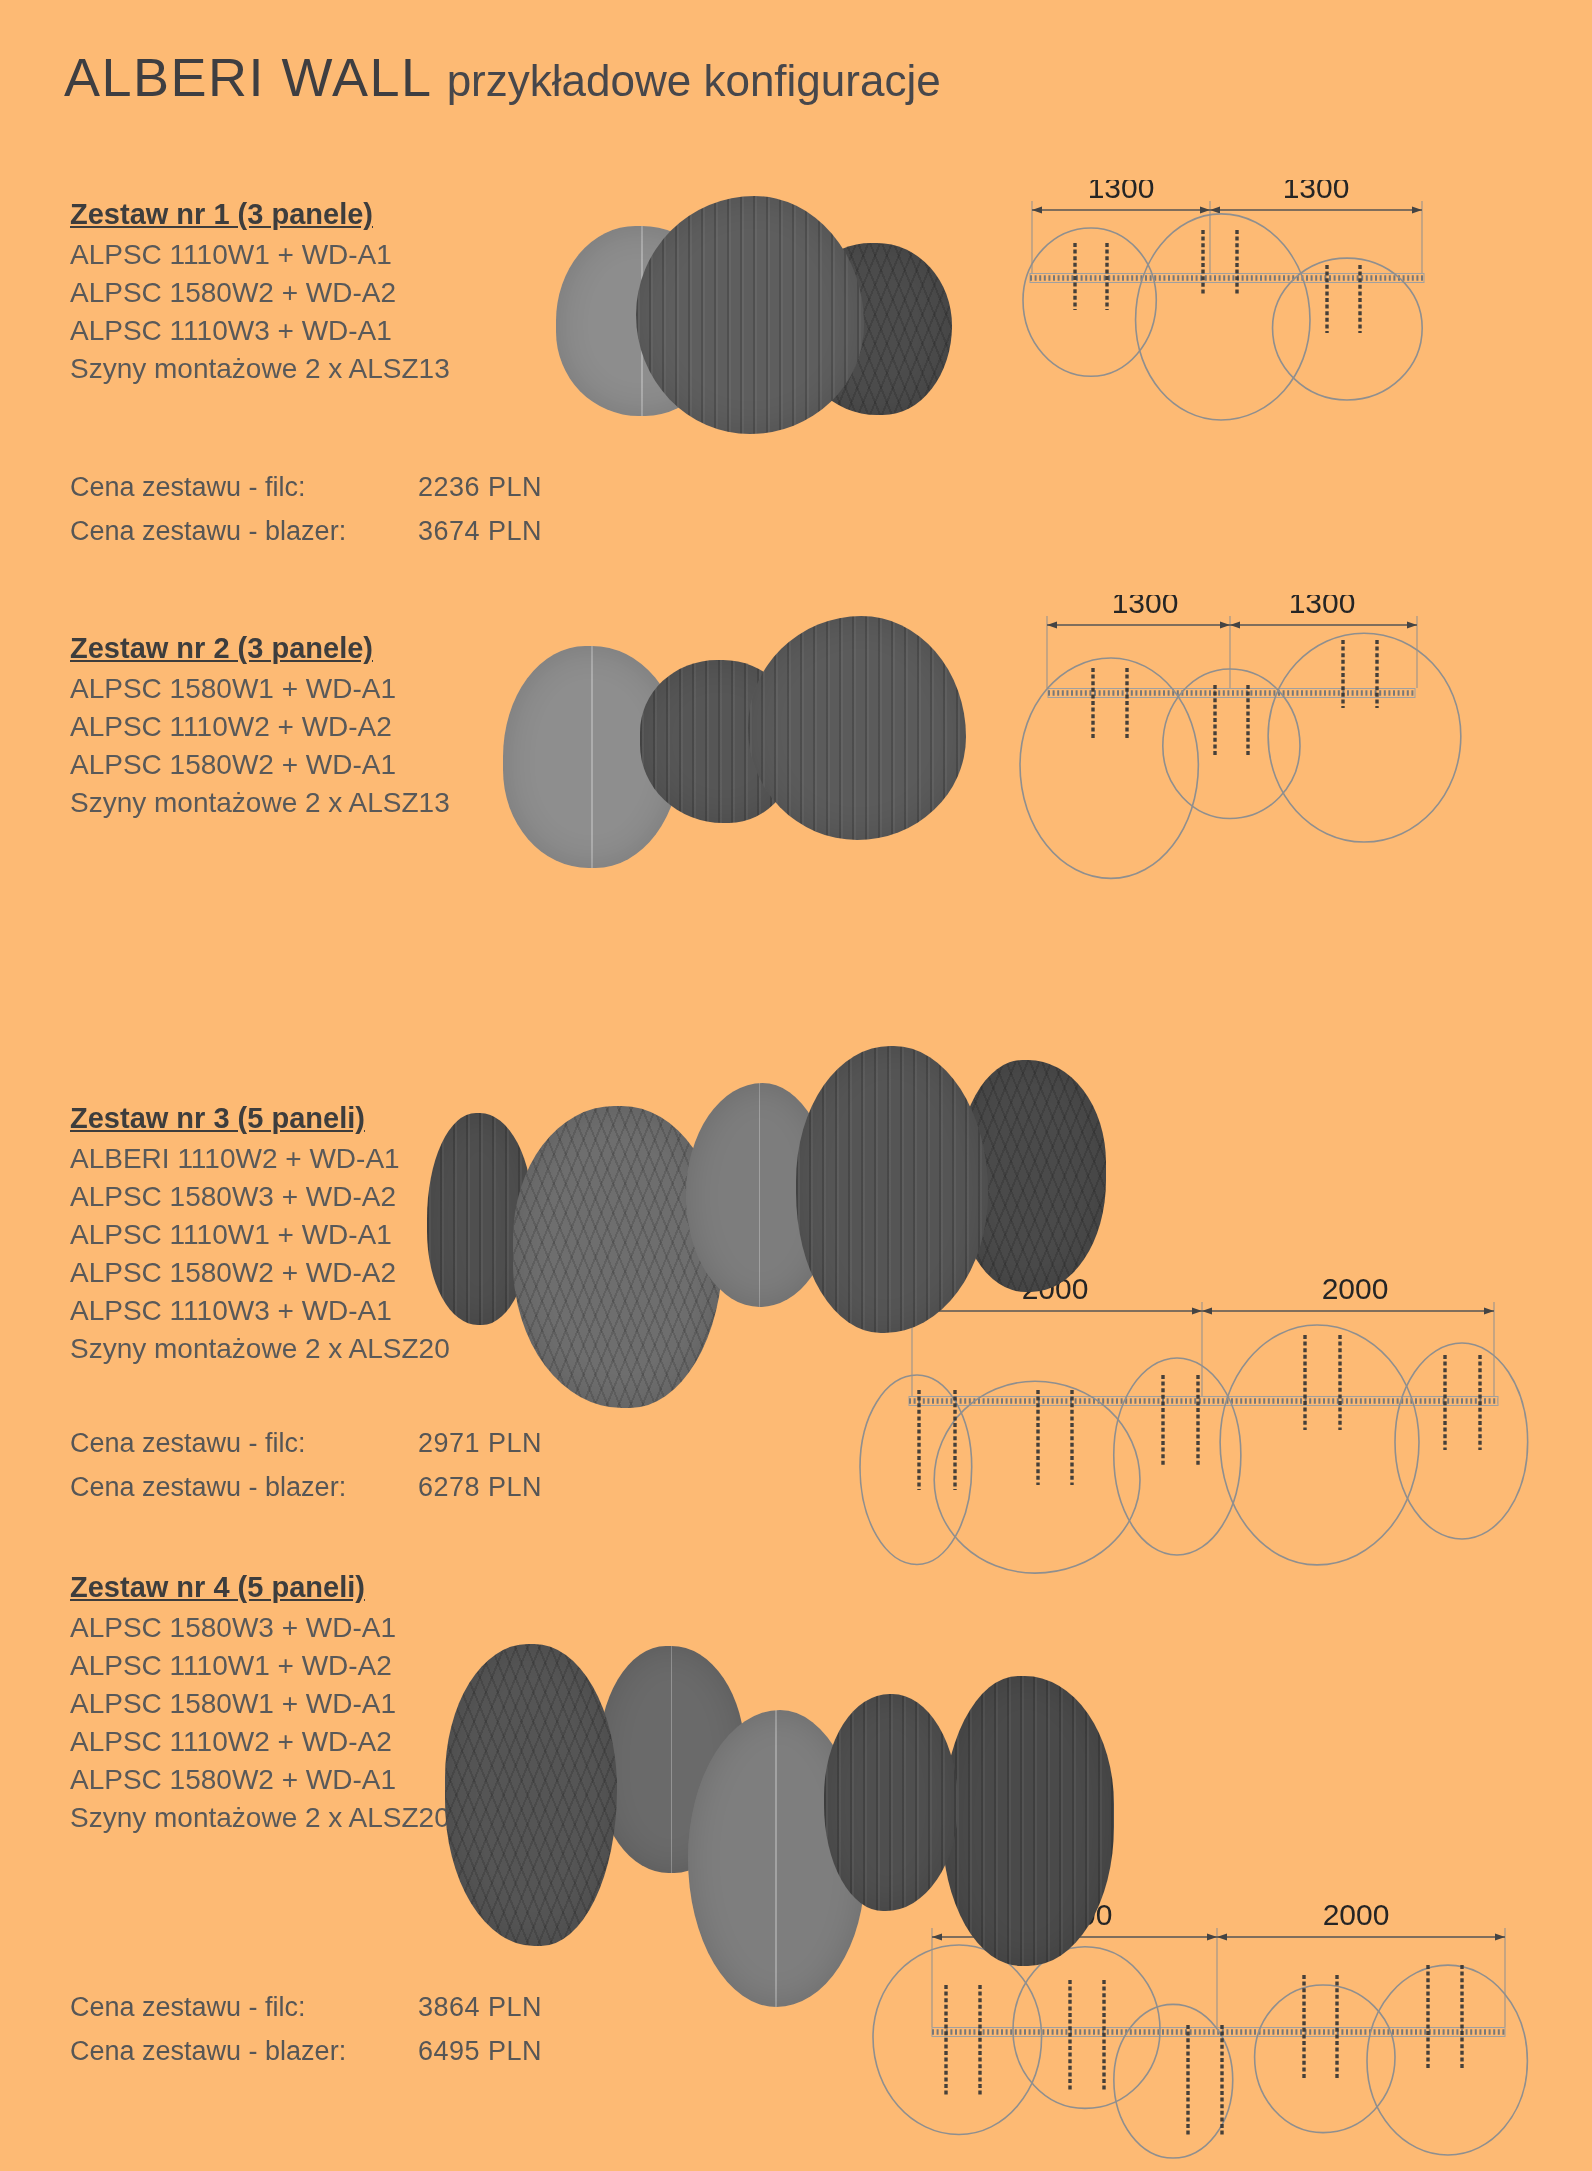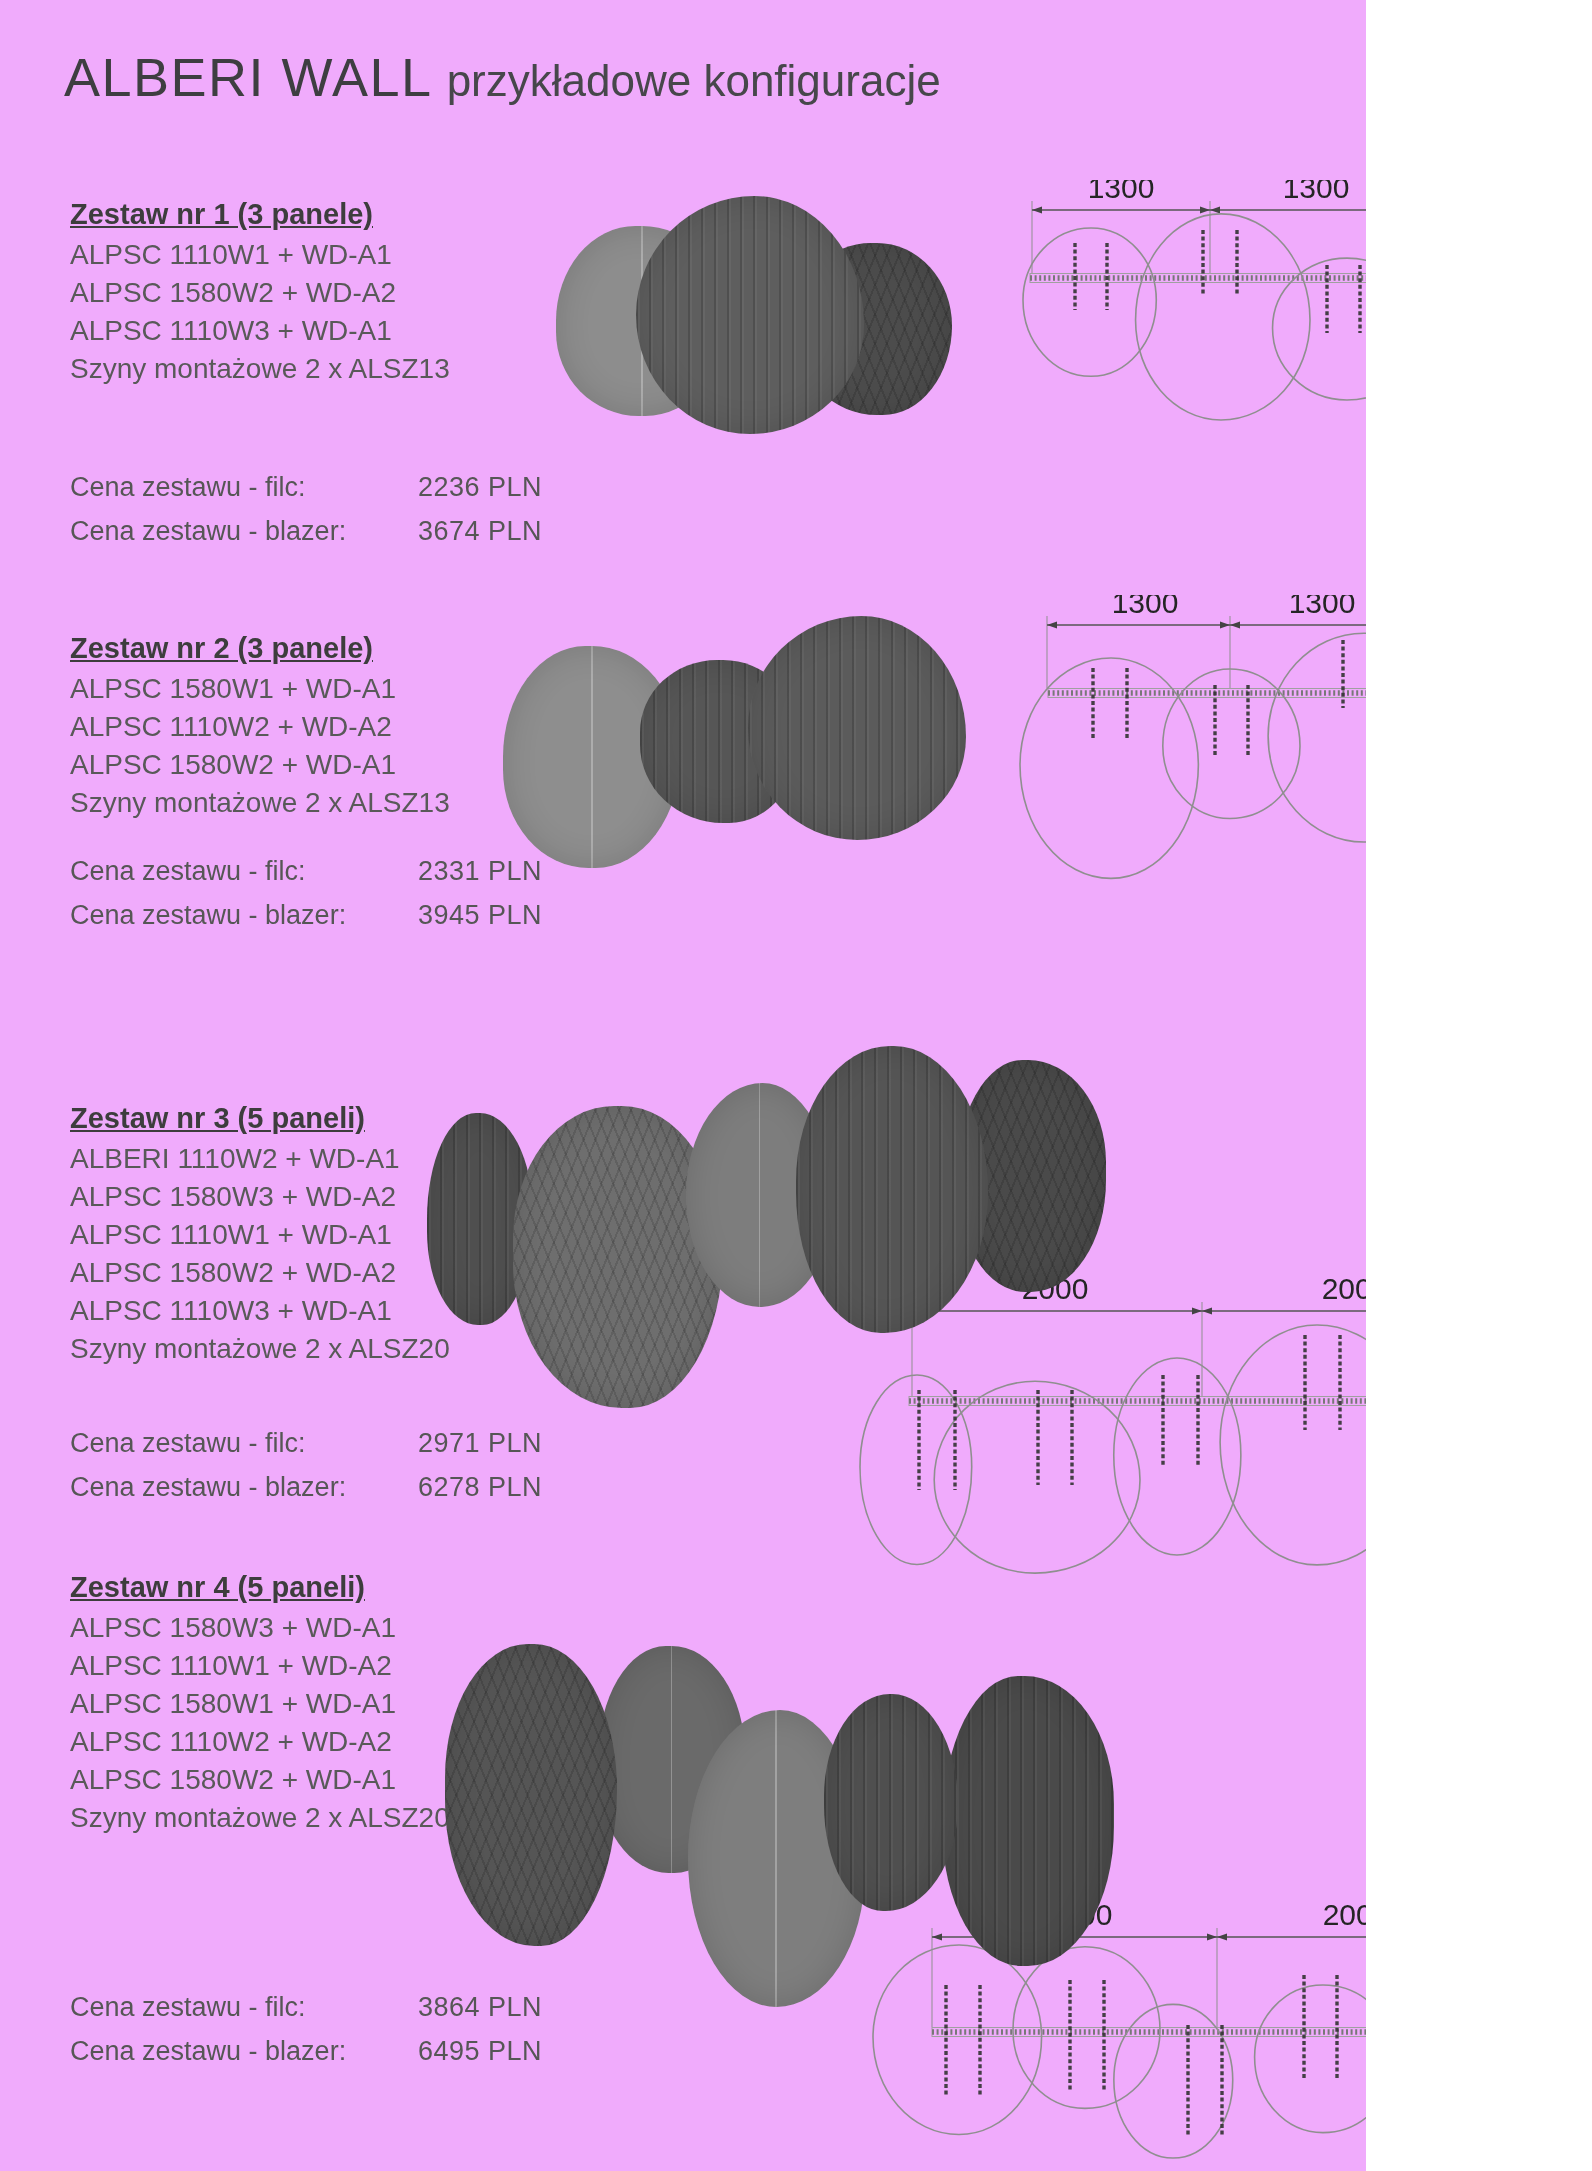--- a/index.html
+++ b/index.html
@@ -1,17 +1,17 @@
 <!DOCTYPE html>
 <html><head>
 <meta charset="utf-8">
 <style>
   html,body{margin:0;padding:0;background:#fff;}
   .page{
-    position:relative;width:1366px;height:2171px;background:#f0abfc;overflow:hidden;
+    position:relative;width:1592px;height:2171px;background:#fdba74;overflow:hidden;
     font-family:"Liberation Sans", sans-serif;
   }
   .abs{position:absolute;}
   
   .header{left:64px;top:46px;white-space:nowrap;}
   .title{font-size:54px;font-weight:500;letter-spacing:1.5px;color:#3e3e41;}
   .subtitle{font-size:44px;font-weight:400;color:#47474b;margin-left:14px;}
   
   .set-text{width:480px;color:#585858;}
   .set-heading{font-size:29px;font-weight:700;color:#3d3d3d;line-height:40px;margin-bottom:2px;text-decoration:underline;}
@@ -52,28 +52,20 @@
       <span class="price-label">Cena zestawu - blazer:</span><span class="price-value">3674 PLN</span>
     </div>
   </div>
 
   <div class="abs set-text" style="left:70px;top:628px;">
     <div class="set-heading">Zestaw nr 2 (3 panele)</div>
     <div class="set-item">ALPSC 1580W1 + WD-A1</div>
     <div class="set-item">ALPSC 1110W2 + WD-A2</div>
     <div class="set-item">ALPSC 1580W2 + WD-A1</div>
     <div class="set-item">Szyny montażowe 2 x ALSZ13</div>
-  </div>
-  <div class="abs price-block" style="left:70px;top:856px;">
-    <div class="price-row">
-      <span class="price-label">Cena zestawu - filc:</span><span class="price-value">2331 PLN</span>
-    </div>
-    <div class="price-row">
-      <span class="price-label">Cena zestawu - blazer:</span><span class="price-value">3945 PLN</span>
-    </div>
   </div>
 
   <div class="abs set-text" style="left:70px;top:1098px;">
     <div class="set-heading">Zestaw nr 3 (5 paneli)</div>
     <div class="set-item">ALBERI 1110W2 + WD-A1</div>
     <div class="set-item">ALPSC 1580W3 + WD-A2</div>
     <div class="set-item">ALPSC 1110W1 + WD-A1</div>
     <div class="set-item">ALPSC 1580W2 + WD-A2</div>
     <div class="set-item">ALPSC 1110W3 + WD-A1</div>
     <div class="set-item">Szyny montażowe 2 x ALSZ20</div>

